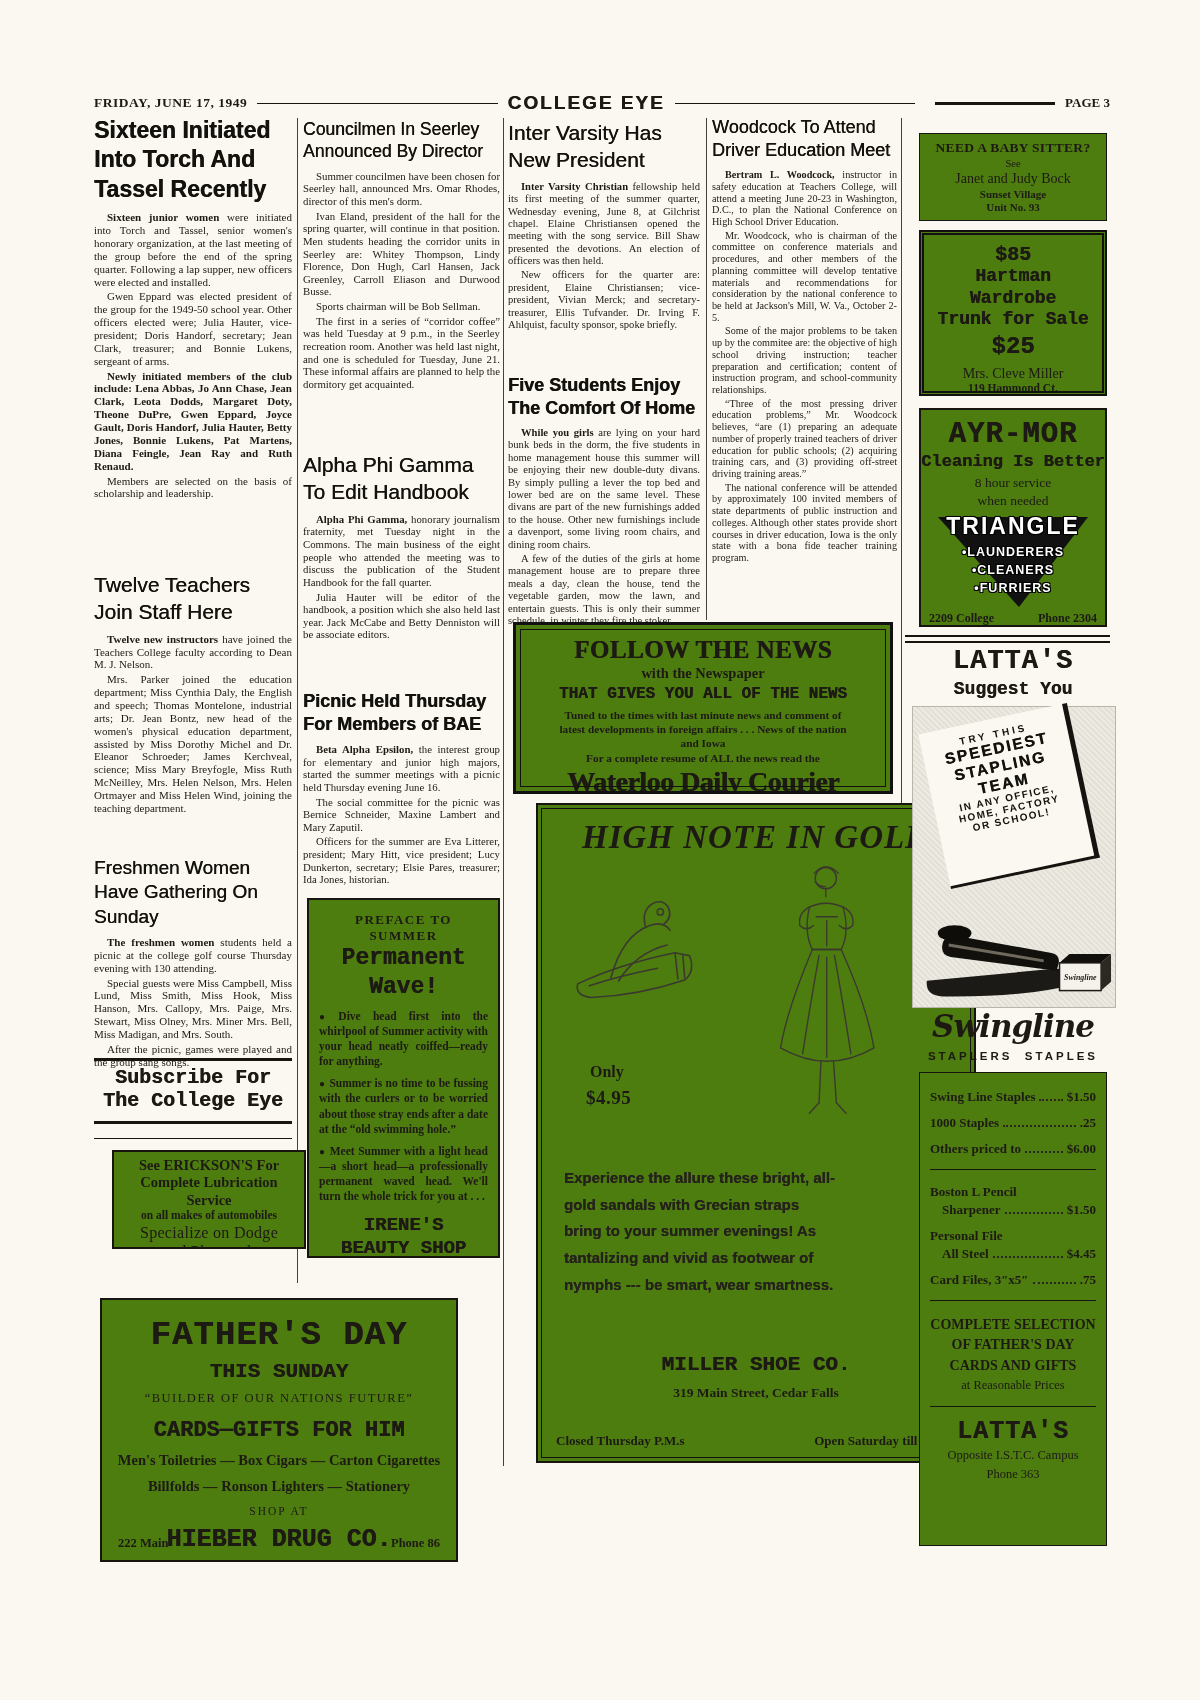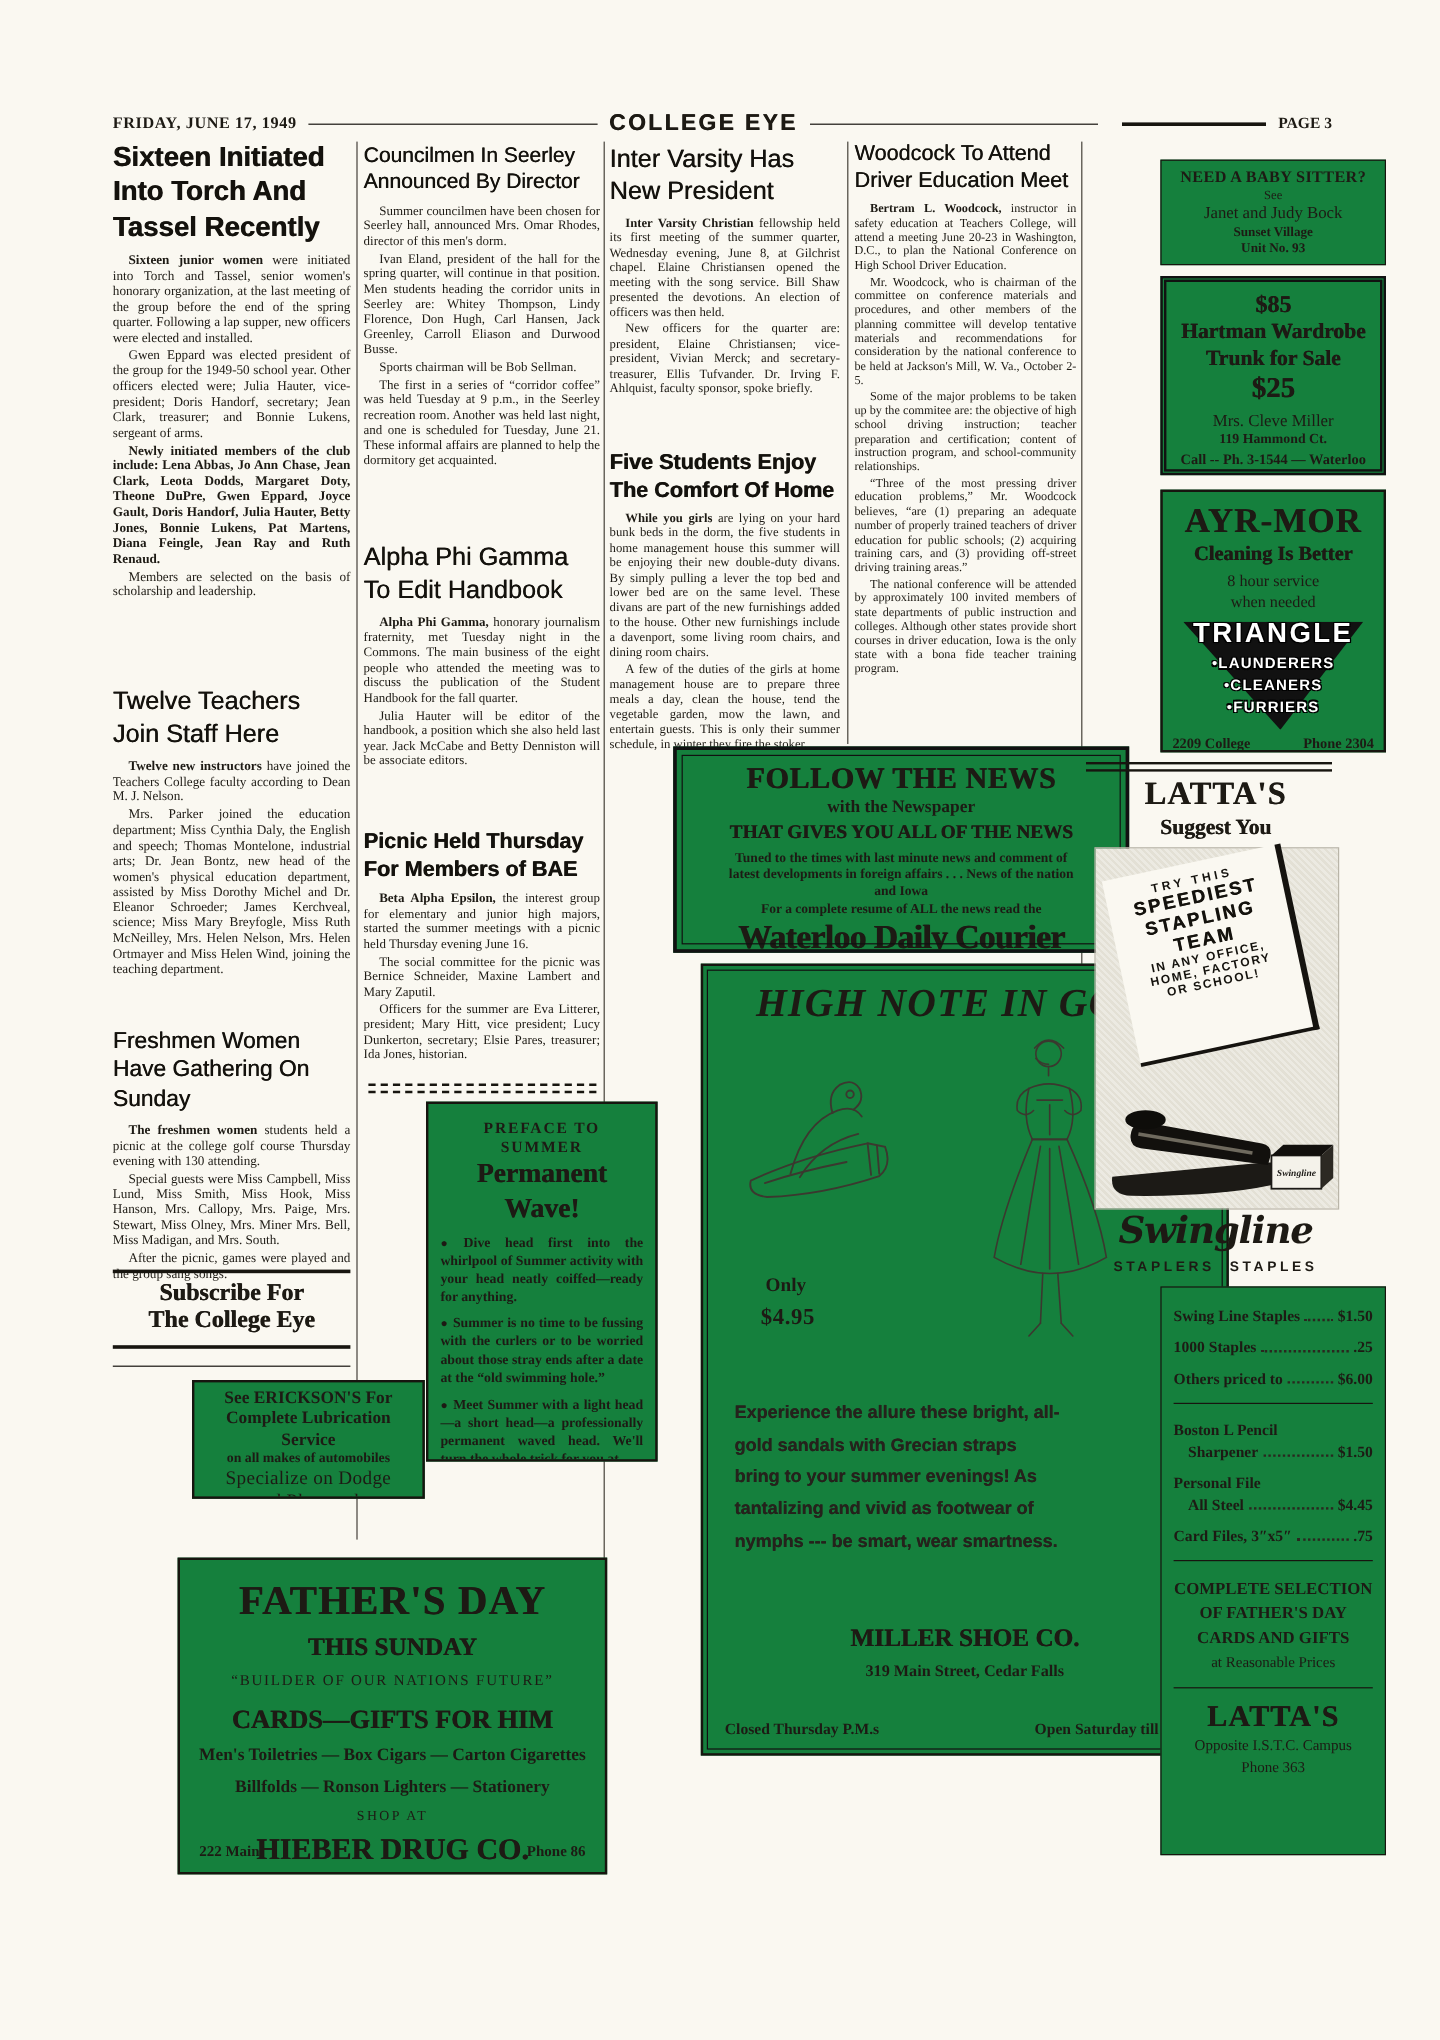--- a/index.html
+++ b/index.html
@@ -24,22 +24,22 @@
   .bp.allbold{font-weight:700;}
   .art.c1 .bp{font-size:11px;line-height:1.17;}
   .art.c2 .bp{font-size:10.8px;line-height:1.17;}
   .art.c3 .bp{font-size:10.6px;line-height:1.17;}
   .art.c4 .bp{font-size:10.2px;line-height:1.15;}
   
   .hrule{position:absolute;border-top:3px solid #17150f;}
   .hrule.thin{border-top:1.5px solid #17150f;}
   .hrule.dash{border-top:2px dashed #17150f;}
   .dbl{position:absolute;height:4px;border-top:2px solid #17150f;border-bottom:2px solid #17150f;}
-  .adbox{position:absolute;border:2px solid #17150f;background:#15803d;box-sizing:border-box;overflow:hidden;margin-left:48px;}
-  .hvy{font-family:Liberation Serif, serif;font-weight:700;text-shadow:.45px 0 0 currentColor;}
+  .adbox{position:absolute;border:2px solid #17150f;background:#4d7c0f;box-sizing:border-box;overflow:hidden;}
+  .hvy{font-family:Liberation Mono, monospace;font-weight:700;text-shadow:.45px 0 0 currentColor;}
   
   .subscribe{position:absolute;left:94px;width:198px;text-align:center;}
   .subscribe .t{font-size:20px;line-height:1.15;}
   
   .erx{padding:5px 4px;text-align:center;line-height:1.2;}
   .erx .t{font-weight:700;font-size:14.5px;}
   .erx .s{font-weight:700;font-size:11.5px;}
   .erx .m{font-size:16px;letter-spacing:.3px;}
   
   .fd{padding-top:16px;text-align:center;}
@@ -222,21 +222,21 @@
   <section class="art c2" style="left:303px;top:690px;width:197px;">
     <h2 class="hl heavy" style="font-size:18px;">Picnic Held Thursday For Members of BAE</h2>
     <p class="bp"><b>Beta Alpha Epsilon,</b><span> the interest group for elementary and junior high majors, started the summer meetings with a picnic held Thursday evening June 16.</span></p>
     <p class="bp">The social committee for the picnic was Bernice Schneider, Maxine Lambert and Mary Zaputil.</p>
     <p class="bp">Officers for the summer are Eva Litterer, president; Mary Hitt, vice president; Lucy Dunkerton, secretary; Elsie Pares, treasurer; Ida Jones, historian.</p>
   </section>
 
   <div class="hrule dash" style="left:307px;top:903px;width:190px;"></div>
   <div class="hrule dash" style="left:307px;top:909px;width:190px;"></div>
 
-  <div class="adbox ir" style="left:307px;top:918px;width:193px;height:300px;">
+  <div class="adbox ir" style="left:307px;top:898px;width:193px;height:360px;">
     <div class="k">PREFACE TO SUMMER</div>
     <div class="hvy t">Permanent</div>
     <div class="hvy t">Wave!</div>
     <div class="blt"><span class="dot">●</span><span>Dive head first into the whirlpool of Summer activity with your head neatly coiffed—ready for anything.</span></div>
     <div class="blt"><span class="dot">●</span><span>Summer is no time to be fussing with the curlers or to be worried about those stray ends after a date at the “old swimming hole.”</span></div>
     <div class="blt"><span class="dot">●</span><span>Meet Summer with a light head—a short head—a professionally permanent waved head. We'll turn the whole trick for you at . . .</span></div>
     <div class="hvy nm">IRENE'S</div>
     <div class="hvy nm" style="margin-top:0;">BEAUTY SHOP</div>
 
   </div>

